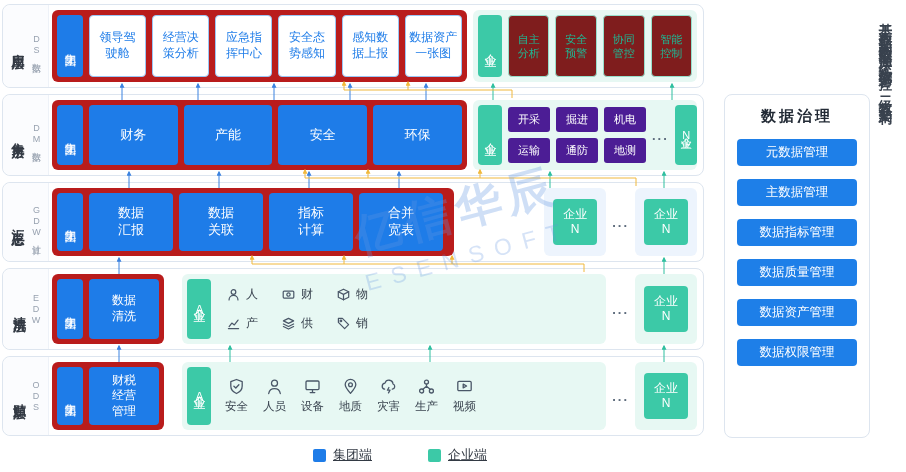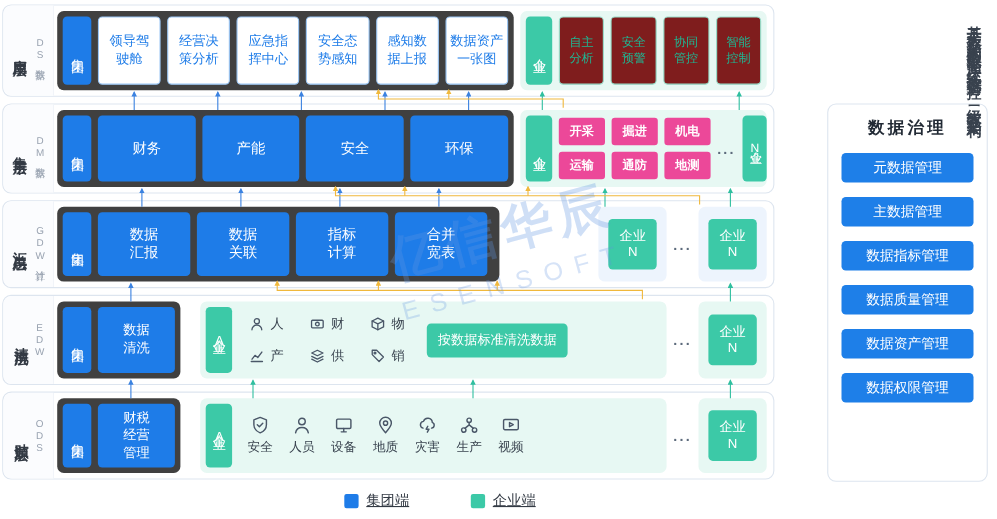--- a/index.html
+++ b/index.html
@@ -13,41 +13,41 @@
   .layer-label { width:46px; flex:0 0 46px; display:flex; align-items:center;
                  justify-content:center; gap:3px; background:#fbfcfe;
                  border-right:1px solid #eef2f8; border-radius:8px 0 0 8px; }
   .label-main { writing-mode:vertical-lr; text-orientation:upright; font-size:13px;
                 font-weight:700; color:#333a44; letter-spacing:2px; }
   .label-sub  { writing-mode:vertical-lr; text-orientation:upright; font-size:9px;
                 color:#98a2b0; letter-spacing:1px; }
   .row-body { flex:1; display:flex; gap:6px; padding:5px 6px 5px 3px; min-width:0; }
 
   .panel { border-radius:6px; padding:5px; display:flex; gap:6px; align-items:stretch; min-width:0; }
-  .panel.blue  { background:#404040; }
+  .panel.blue  { background:#b91c1c; }
   .panel.green { background:#E7F8F3; }
 
   .box { border-radius:4px; display:flex; align-items:center; justify-content:center; text-align:center; }
   .pre { white-space:pre-line; line-height:1.3; }
 
   .vbox { writing-mode:vertical-lr; text-orientation:upright; letter-spacing:2px; }
   .group-box { flex:0 0 26px; background:#1E7CE8; color:#fff; font-size:12px; }
   .ent-box   { flex:0 0 24px; background:#3CC9A7; color:#fff; font-size:12px; align-self:stretch; }
 
   .app-box  { flex:1; background:#fff; border:1px solid #9AC6F5; color:#1E7CE8; font-size:12px; }
   .eapp-box { flex:1; background:#7f1d1d; border:1px solid #97DFCB; color:#1EB894; font-size:11px; }
 
   .mart-box { flex:1; background:#1E7CE8; color:#fff; font-size:13px; }
   .job-box  { flex:0 0 84px; background:#1E7CE8; color:#fff; font-size:13px; }
   .blue-app { flex:1; background:#1E7CE8; color:#fff; font-size:12px; }
 
   .mini-grid { display:grid; grid-template-columns:repeat(3,42px); grid-auto-rows:25px;
                gap:6px; align-self:center; }
-  .mini-box { background:#ec4899; color:#fff; font-size:11px; border-radius:3px;
-              display:flex; align-items:center; justify-content:center;font-weight:bold; }
+  .mini-box { background:#4c1d95; color:#fff; font-size:11px; border-radius:3px;
+              display:flex; align-items:center; justify-content:center; }
   .ent-n-v { flex:0 0 22px; background:#3CC9A7; color:#fff; border-radius:4px; font-size:11px;
              writing-mode:vertical-lr; text-orientation:upright;
              display:flex; align-items:center; justify-content:center; }
   .ent-n { width:44px; height:46px; background:#3CC9A7; color:#fff; border-radius:4px;
            display:flex; align-items:center; justify-content:center; text-align:center;
            white-space:pre-line; font-size:12px; line-height:1.25; }
   .mini-panel { flex:0 0 62px; border-radius:6px; display:flex; align-items:center;
                 justify-content:center; background:#EDF4FD; }
   .mini-panel.green { background:#E7F8F3; }
   .dots { align-self:center; color:#5d6b7c; font-weight:700; font-size:13px; letter-spacing:2px; }
@@ -58,21 +58,21 @@
   .clean-btn { background:#3CC9A7; color:#fff; border-radius:4px; padding:7px 10px;
                font-size:12px; align-self:center; white-space:nowrap; margin-left:14px; }
 
   .src-row { display:flex; gap:15px; align-self:center; margin-left:8px; }
   .src-item { display:flex; flex-direction:column; align-items:center; gap:4px;
               font-size:11.5px; color:#3a4450; }
 
   .icon svg { stroke:#4a5768; fill:none; stroke-width:1.3; stroke-linecap:round; stroke-linejoin:round; display:block; }
 
   
-  .gov { position:absolute; left:752px; top:94px; width:146px; height:344px; background:#fff;
+  .gov { position:absolute; left:724px; top:94px; width:146px; height:344px; background:#fff;
          border:1px solid #dde5ef; border-radius:8px; text-align:center; }
   .gov-title { font-size:15px; font-weight:700; color:#222a35; letter-spacing:3px; margin-top:12px; }
   .gov-item { width:120px; height:27px; line-height:27px; margin:13px auto 0; background:#1E7FE8;
               color:#fff; border-radius:4px; font-size:12.5px; }
 
   
   .side-note { position:absolute; left:866px; top:0; width:38px; height:472px;
                writing-mode:vertical-rl; text-orientation:mixed; font-size:13.5px;
                font-weight:600; color:#39424e; letter-spacing:3px; line-height:38px;
                padding-top:12px; }
@@ -253,21 +253,20 @@
           <div class="domain-item">
             <span class="icon">
                 <svg width="13" height="13" viewBox="0 0 14 14">
                   <path d="M1.5 1.5h4.3l6.7 6.7-4.3 4.3-6.7-6.7Z"></path>
                   <circle cx="4.2" cy="4.2" r="0.9"></circle>
                 </svg>
               </span>
             <span>销</span>
           </div>
         </div>
-        <div class="clean-btn">按数据标准清洗数据</div>
       </div>
       <span class="dots">...</span>
       <div class="mini-panel green">
         <div class="ent-n">企业
 N</div>
       </div>
     </div>
   </div>
 
   <div class="layer-row" style="top:356px;height:80px">

